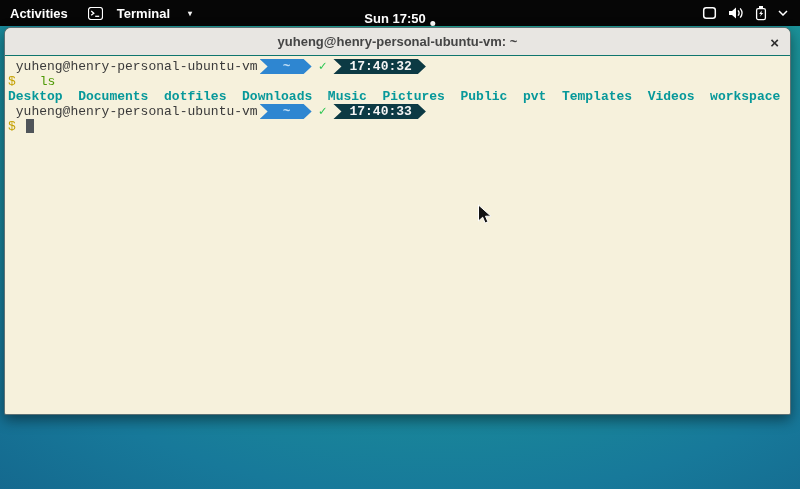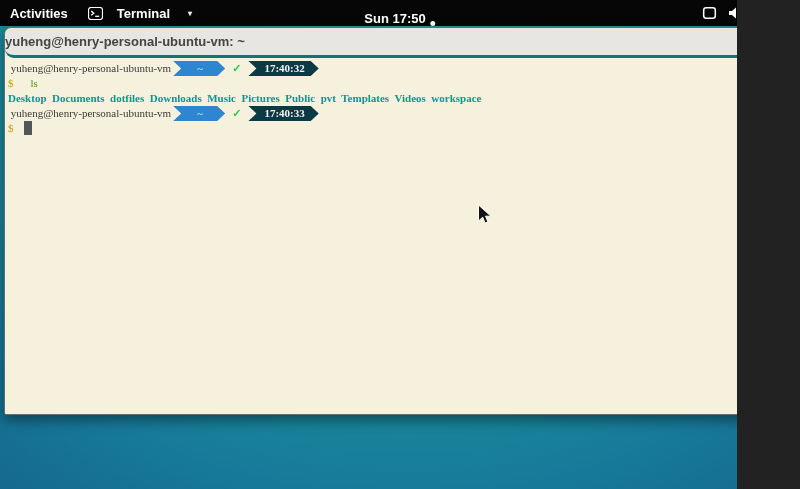--- a/index.html
+++ b/index.html
@@ -1,16 +1,16 @@
 <!DOCTYPE html>
 <html style="--topbar-bg: #060606; --titlebar-bg: #e8e6e2; --terminal-bg: #f6f1dc; --banner-blue: #2e86d1; --banner-dark: #0c3a44; --dir-teal: #06989a; --prompt-yellow: #c4a000; --command-green: #4e9a06; --check-green: #2dc653;"><head>
 <meta charset="utf-8">
 <style>
   html,body{margin:0;padding:0;background:#222;}
-  .screen{position:relative;width:737px;height:489px;overflow:hidden;
+  .screen{position:relative;width:800px;height:489px;overflow:hidden;
     font-family:"Liberation Sans",sans-serif;
     background:radial-gradient(120% 150% at 55% 12%, #1ea795 0%, #1b9399 36%, #17799a 60%, #136189 82%, #0f4d70 100%);}
 
   
   .topbar{position:absolute;left:0;top:0;width:800px;height:26px;background:var(--topbar-bg,#060606);
     display:flex;align-items:center;justify-content:space-between;color:#fff;font-size:13px;font-weight:700;}
   .tb-left{display:flex;align-items:center;height:100%;}
   .tb-item{display:flex;align-items:center;height:100%;padding:0 10px;cursor:pointer;}
   .tb-app{gap:14px;}
   .tb-caret{font-size:8px;margin-left:4px;opacity:.95;}
@@ -18,36 +18,36 @@
     display:flex;align-items:flex-end;gap:5px;padding:0 8px;cursor:pointer;}
   .notif-dot{width:5px;height:5px;border-radius:50%;background:#fff;}
   .tb-right{display:flex;align-items:center;height:100%;gap:11px;padding:0 12px;cursor:pointer;}
   .tb-right svg{display:block;}
 
   
   .window{position:absolute;left:4px;top:27px;width:785px;height:386px;
     border:1px solid rgba(8,45,62,.65);border-radius:7px 7px 2px 2px;
     box-shadow:0 5px 14px rgba(0,0,0,.45);overflow:hidden;background:var(--terminal-bg,#f6f1dc);}
   .titlebar{position:relative;height:27px;background:var(--titlebar-bg,#e8e6e2);
-    border-bottom:3px solid #0f766e;display:flex;align-items:center;border-radius:9px;}
+    border-bottom:1px solid #0f766e;display:flex;align-items:center;justify-content:center;}
   .titlebar .title{font-size:13px;font-weight:700;color:#454545;}
   .close-btn{position:absolute;right:11px;top:50%;transform:translateY(-50%);
     font-size:15px;line-height:15px;color:#2f2f2f;cursor:pointer;font-weight:700;}
 
   .term{position:relative;height:358px;padding:3px 0 0 3px;
-    font-family:Liberation Serif, serif;font-size:11px;color:#3a3a3a;cursor:text;}
+    font-family:Liberation Mono, monospace;font-size:13px;color:#3a3a3a;cursor:text;}
   .line{height:15px;line-height:15px;white-space:pre;}
   .pl{display:inline-block;height:15px;line-height:15px;vertical-align:top;text-align:center;
     padding:0 14px 0 16px;margin-left:2px;
     clip-path:polygon(0 0,calc(100% - 8px) 0,100% 50%,calc(100% - 8px) 100%,0 100%,8px 50%);}
   .pl-blue{background:var(--banner-blue,#2e86d1);color:#bcdcf5;min-width:22px;font-weight:700;}
   .pl-dark{background:var(--banner-dark,#0c3a44);color:#f4f4f4;font-weight:700;}
   .check{color:var(--check-green,#2dc653);font-weight:700;margin:0 5px 0 7px;}
   .dollar{color:var(--prompt-yellow,#c4a000);}
-  .cmd{color:var(--command-green,#4e9a06);margin-left:17px;}
+  .cmd{color:var(--command-green,#4e9a06);margin-left:24px;}
   .dirs{color:var(--dir-teal,#06989a);font-weight:700;}
   .block-cursor{display:inline-block;width:8px;height:14px;vertical-align:top;margin:0 0 0 10px;background:#50555a;}
 
   .pointer{position:absolute;left:477px;top:204px;}
 </style>
 </head>
 <body>
 
 <div class="screen">
 

